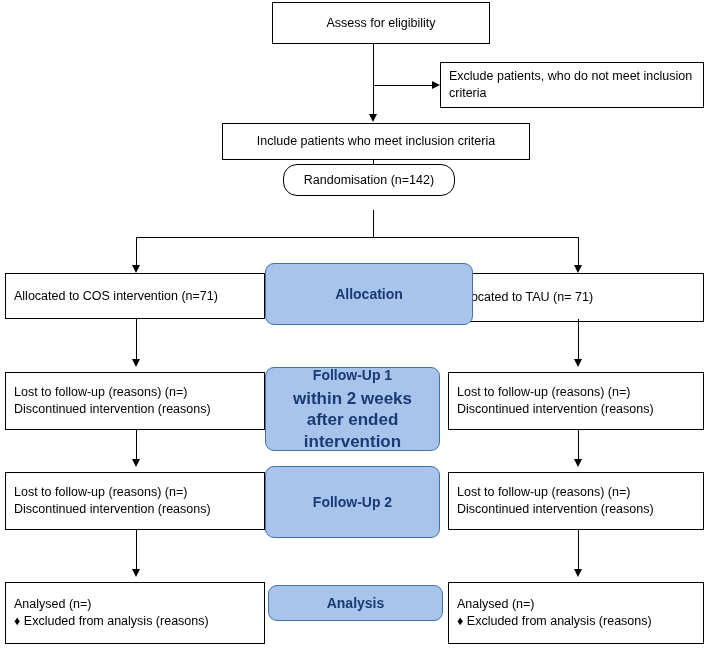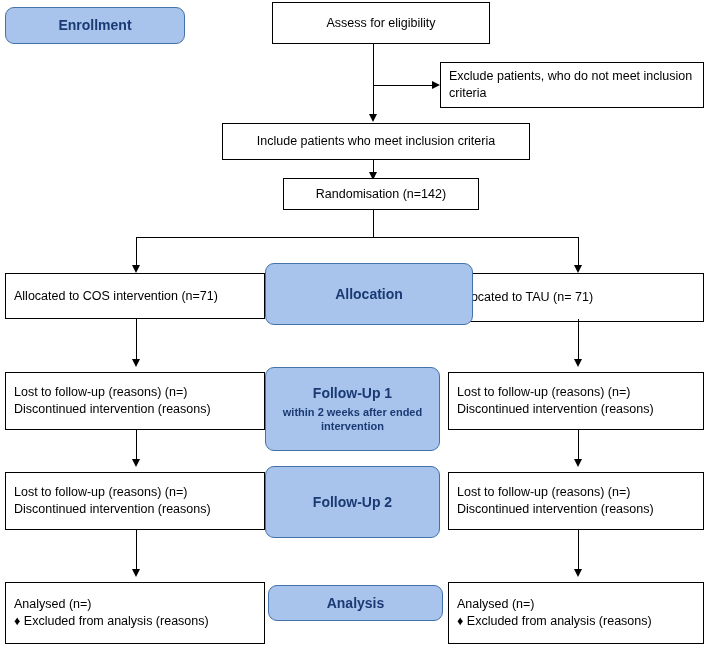--- a/index.html
+++ b/index.html
@@ -48,21 +48,21 @@
     flex-direction: column;
     align-items: center;
     justify-content: center;
     text-align: center;
     font-weight: bold;
     font-size: 14px;
     line-height: 1.3;
   }
   .phase .sub {
     font-weight: bold;
-    font-size: 11px;
+    font-size: 17px;
     margin-top: 4px;
     line-height: 1.25;
   }
   .line {
     position: absolute;
     background: #000000;
   }
   .line.h { height: 1px; }
   .line.v { width: 1px; }
   .arrow-down {
@@ -81,23 +81,20 @@
     border-bottom: 4.5px solid transparent;
     border-left: 8px solid #000000;
   }
   .txtline { display: block; white-space: nowrap; }
 </style>
 </head>
 <body>
 
 <div id="canvas">
 
-  <div class="phase" style="left:5px; top:7px; width:180px; height:37px;">
-    <span>Enrollment</span>
-  </div>
 
   <div class="box center" style="left:272px; top:2px; width:218px; height:42px;">
     <span>Assess for eligibility</span>
   </div>
 
   <div class="line v" style="left:373px; top:44px; height:74px;"></div>
   <div class="arrow-down" style="left:368.5px; top:114px;"></div>
 
   <div class="line h" style="left:373px; top:85px; width:64px;"></div>
   <div class="arrow-right" style="left:432px; top:80.5px;"></div>
@@ -106,21 +103,21 @@
     <span>Include patients who meet inclusion criteria</span>
   </div>
 
   <div class="box left" style="left:440px; top:62px; width:264px; height:46px;">
     <span class="txtline" style="white-space:normal;">Exclude patients, who do not meet inclusion criteria</span>
   </div>
 
   <div class="line v" style="left:373px; top:160px; height:17px;"></div>
   <div class="arrow-down" style="left:368.5px; top:172px;"></div>
 
-  <div class="box center" style="left:283px; top:178px; width:196px; height:32px;">
+  <div class="box center" style="left:283px; top:164px; width:172px; height:32px;border-radius:14px;">
     <span>Randomisation (n=142)</span>
   </div>
 
   <div class="line v" style="left:373px; top:210px; height:27px;"></div>
   <div class="line h" style="left:136px; top:237px; width:443px;"></div>
   <div class="line v" style="left:136px; top:237px; height:32px;"></div>
   <div class="line v" style="left:578px; top:237px; height:32px;"></div>
   <div class="arrow-down" style="left:131.5px; top:265px;"></div>
   <div class="arrow-down" style="left:573.5px; top:265px;"></div>
 

